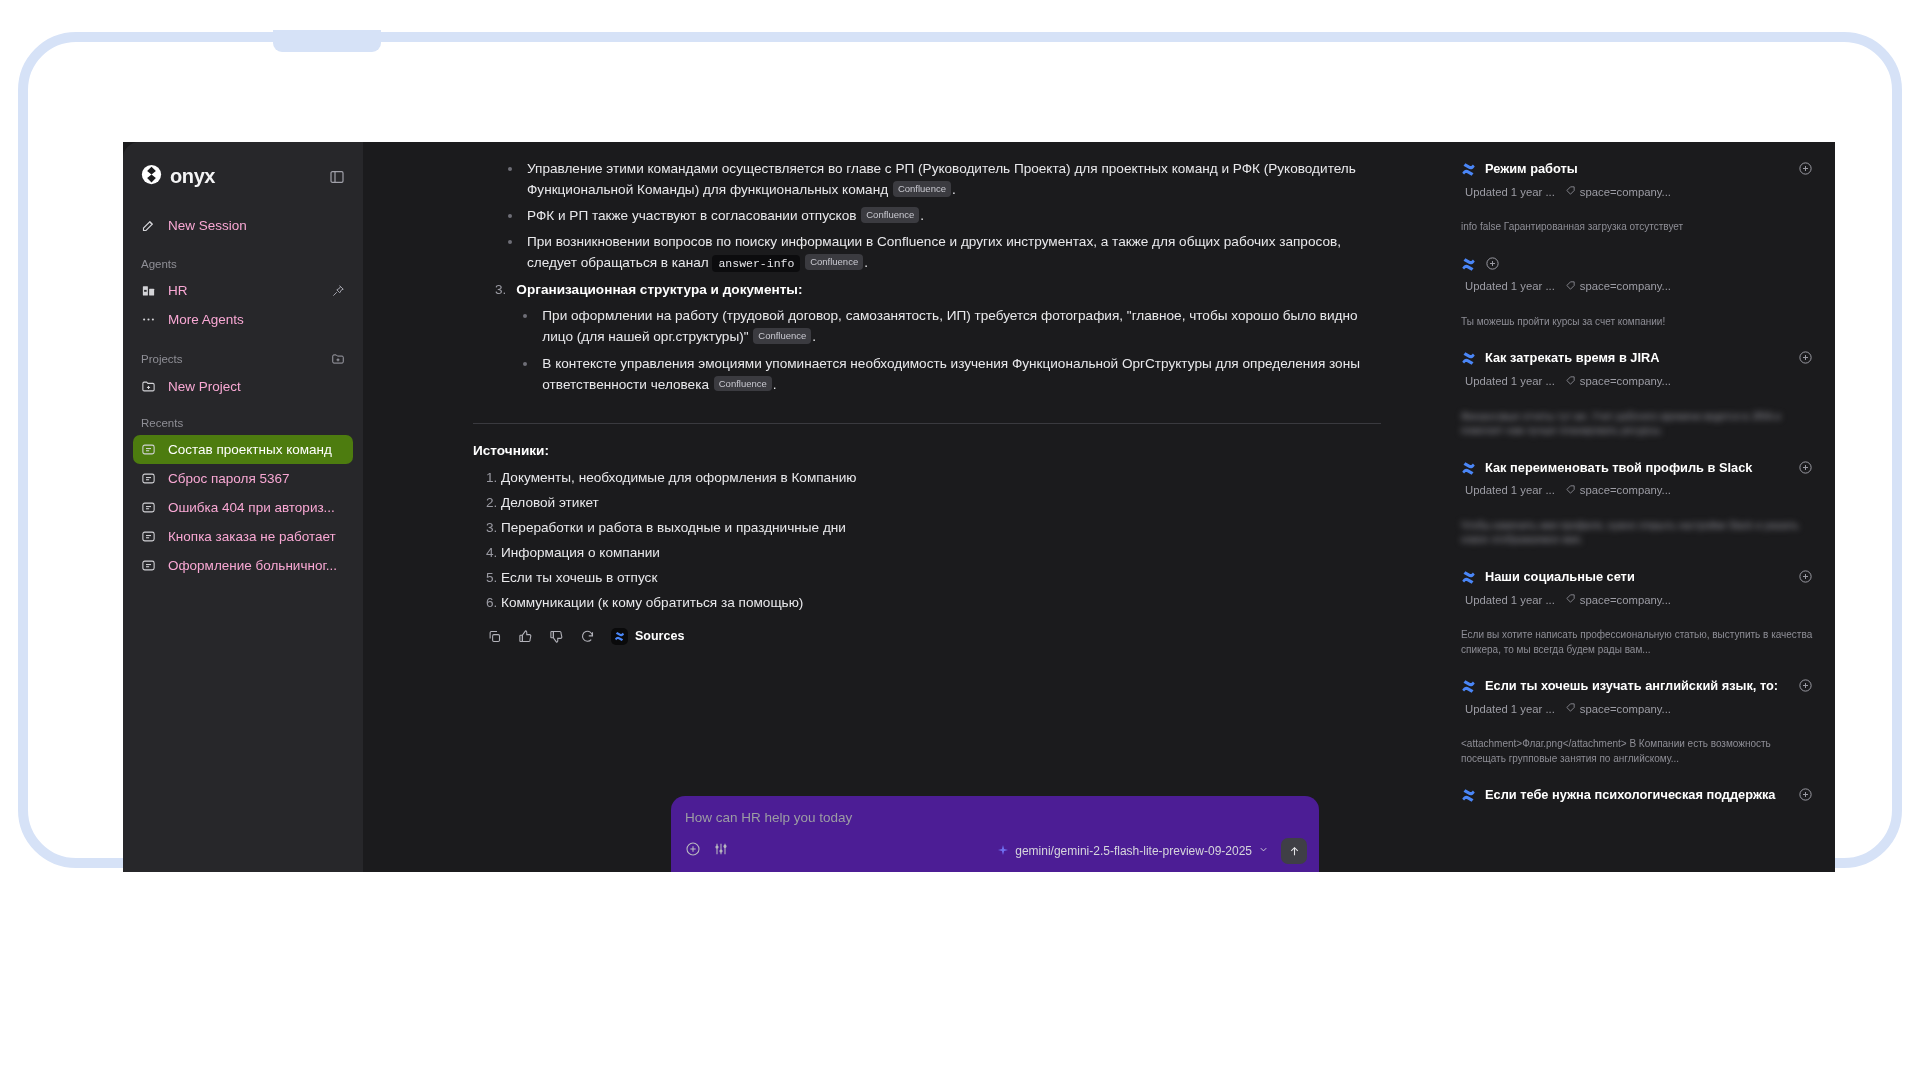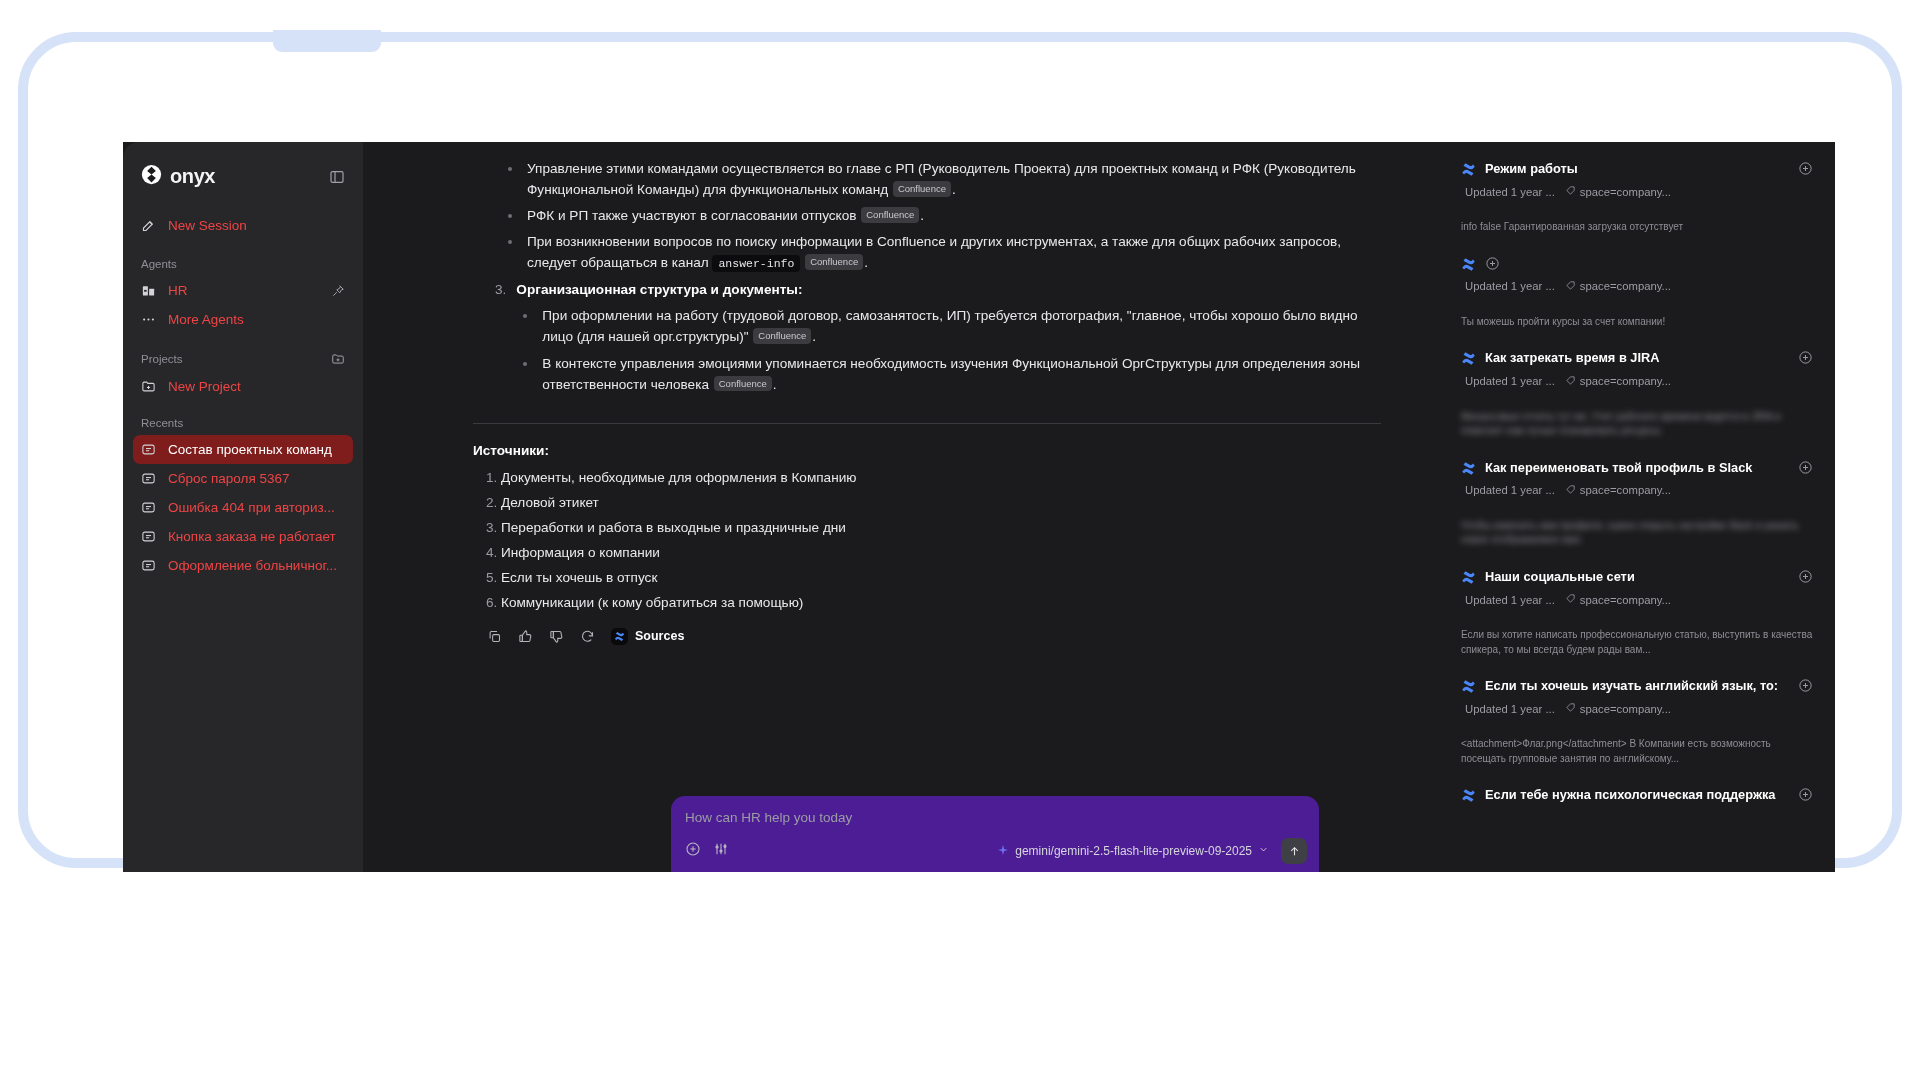--- a/index.html
+++ b/index.html
@@ -53,24 +53,24 @@
   .brand { display: flex; align-items: center; gap: 8px; }
   .brand-name {
     color: #f4f4f5; font-size: 20px; font-weight: 700; letter-spacing: -0.4px;
   }
   .panel-toggle { color: #a1a1aa; display: flex; cursor: pointer; }
 
   .sb-row {
     display: flex; align-items: center; gap: 10px;
     margin: 0 10px; padding: 7px 8px;
     border-radius: 7px;
-    color: #ef4444; font-size: 13.5px;
+    color: #f9a8d4; font-size: 13.5px;
     cursor: pointer;
   }
-  .sb-row.active { background: #7f1d1d; color: #ffffff; }
+  .sb-row.active { background: #4d7c0f; color: #ffffff; }
   .sb-row .ico { color: #d4d4d8; display: flex; flex: 0 0 17px; }
   .sb-row .txt { overflow: hidden; white-space: nowrap; text-overflow: ellipsis; }
   .sb-row .trail { margin-left: auto; color: #a1a1aa; display: flex; }
 
   .sb-section {
     display: flex; align-items: center; justify-content: space-between;
     padding: 0 18px; margin: 18px 0 6px 0;
     color: #8f8f96; font-size: 11.5px;
   }
   .sb-section .act { color: #a1a1aa; display: flex; cursor: pointer; }

